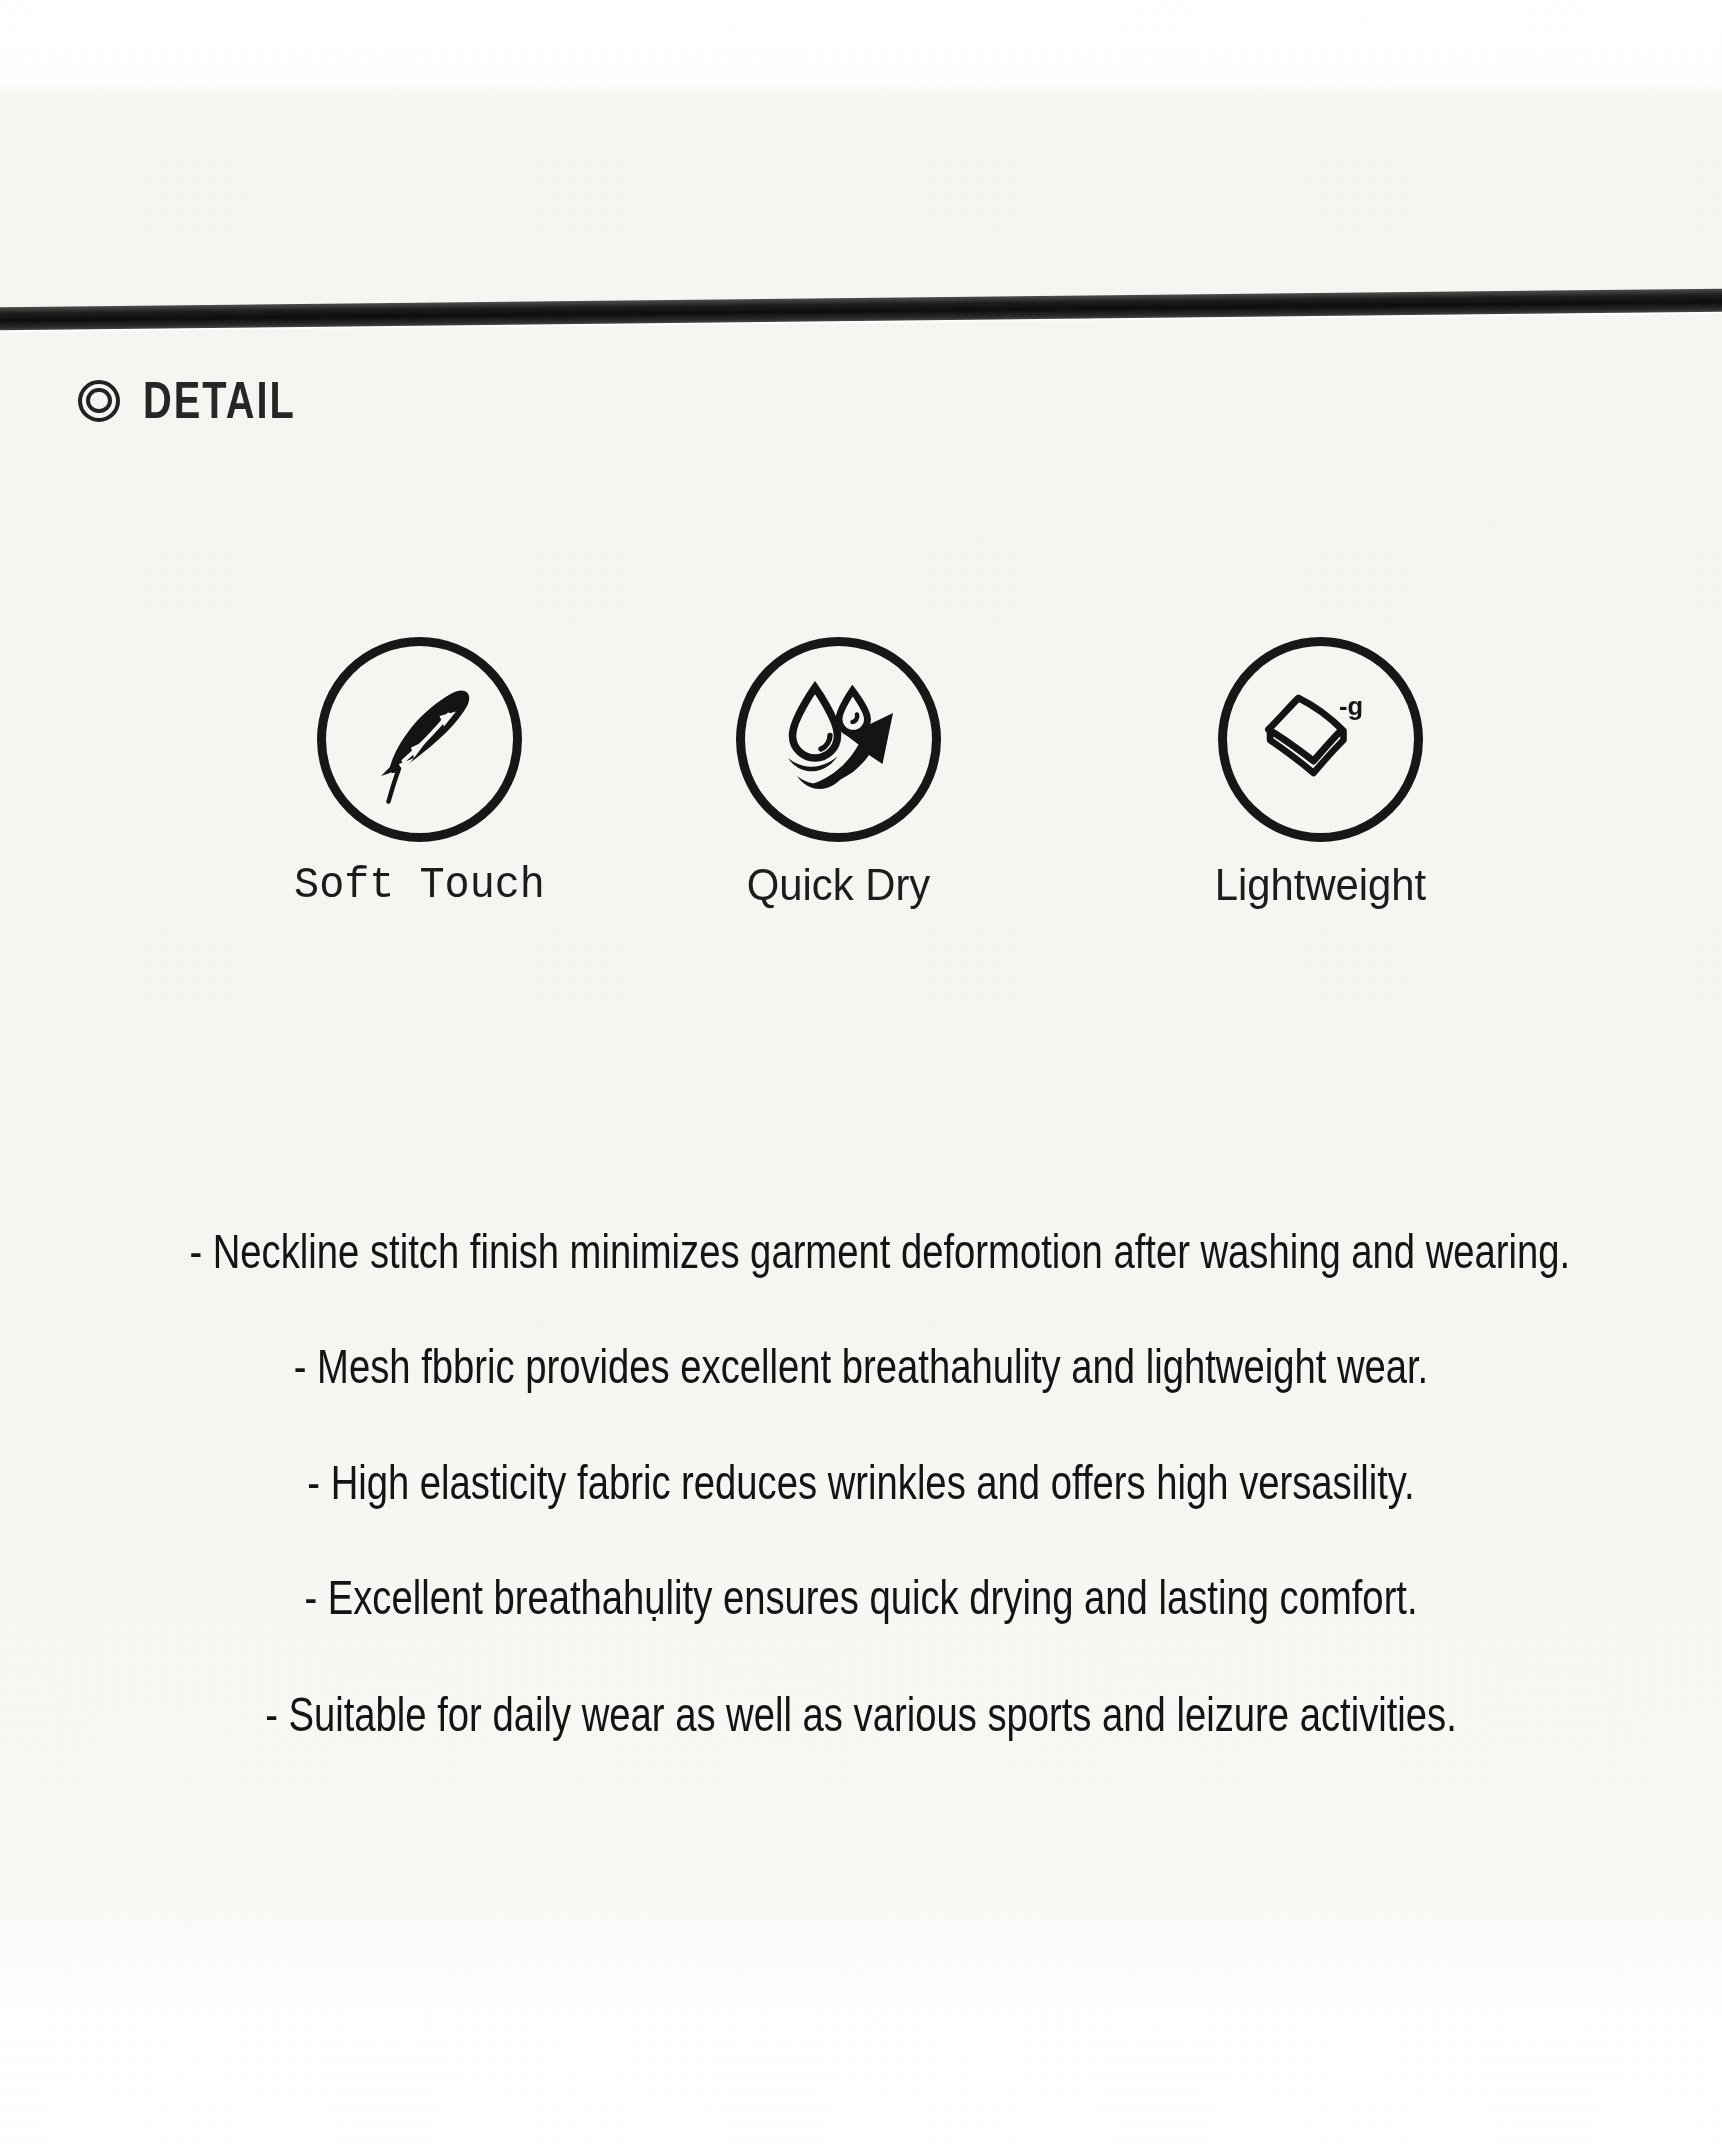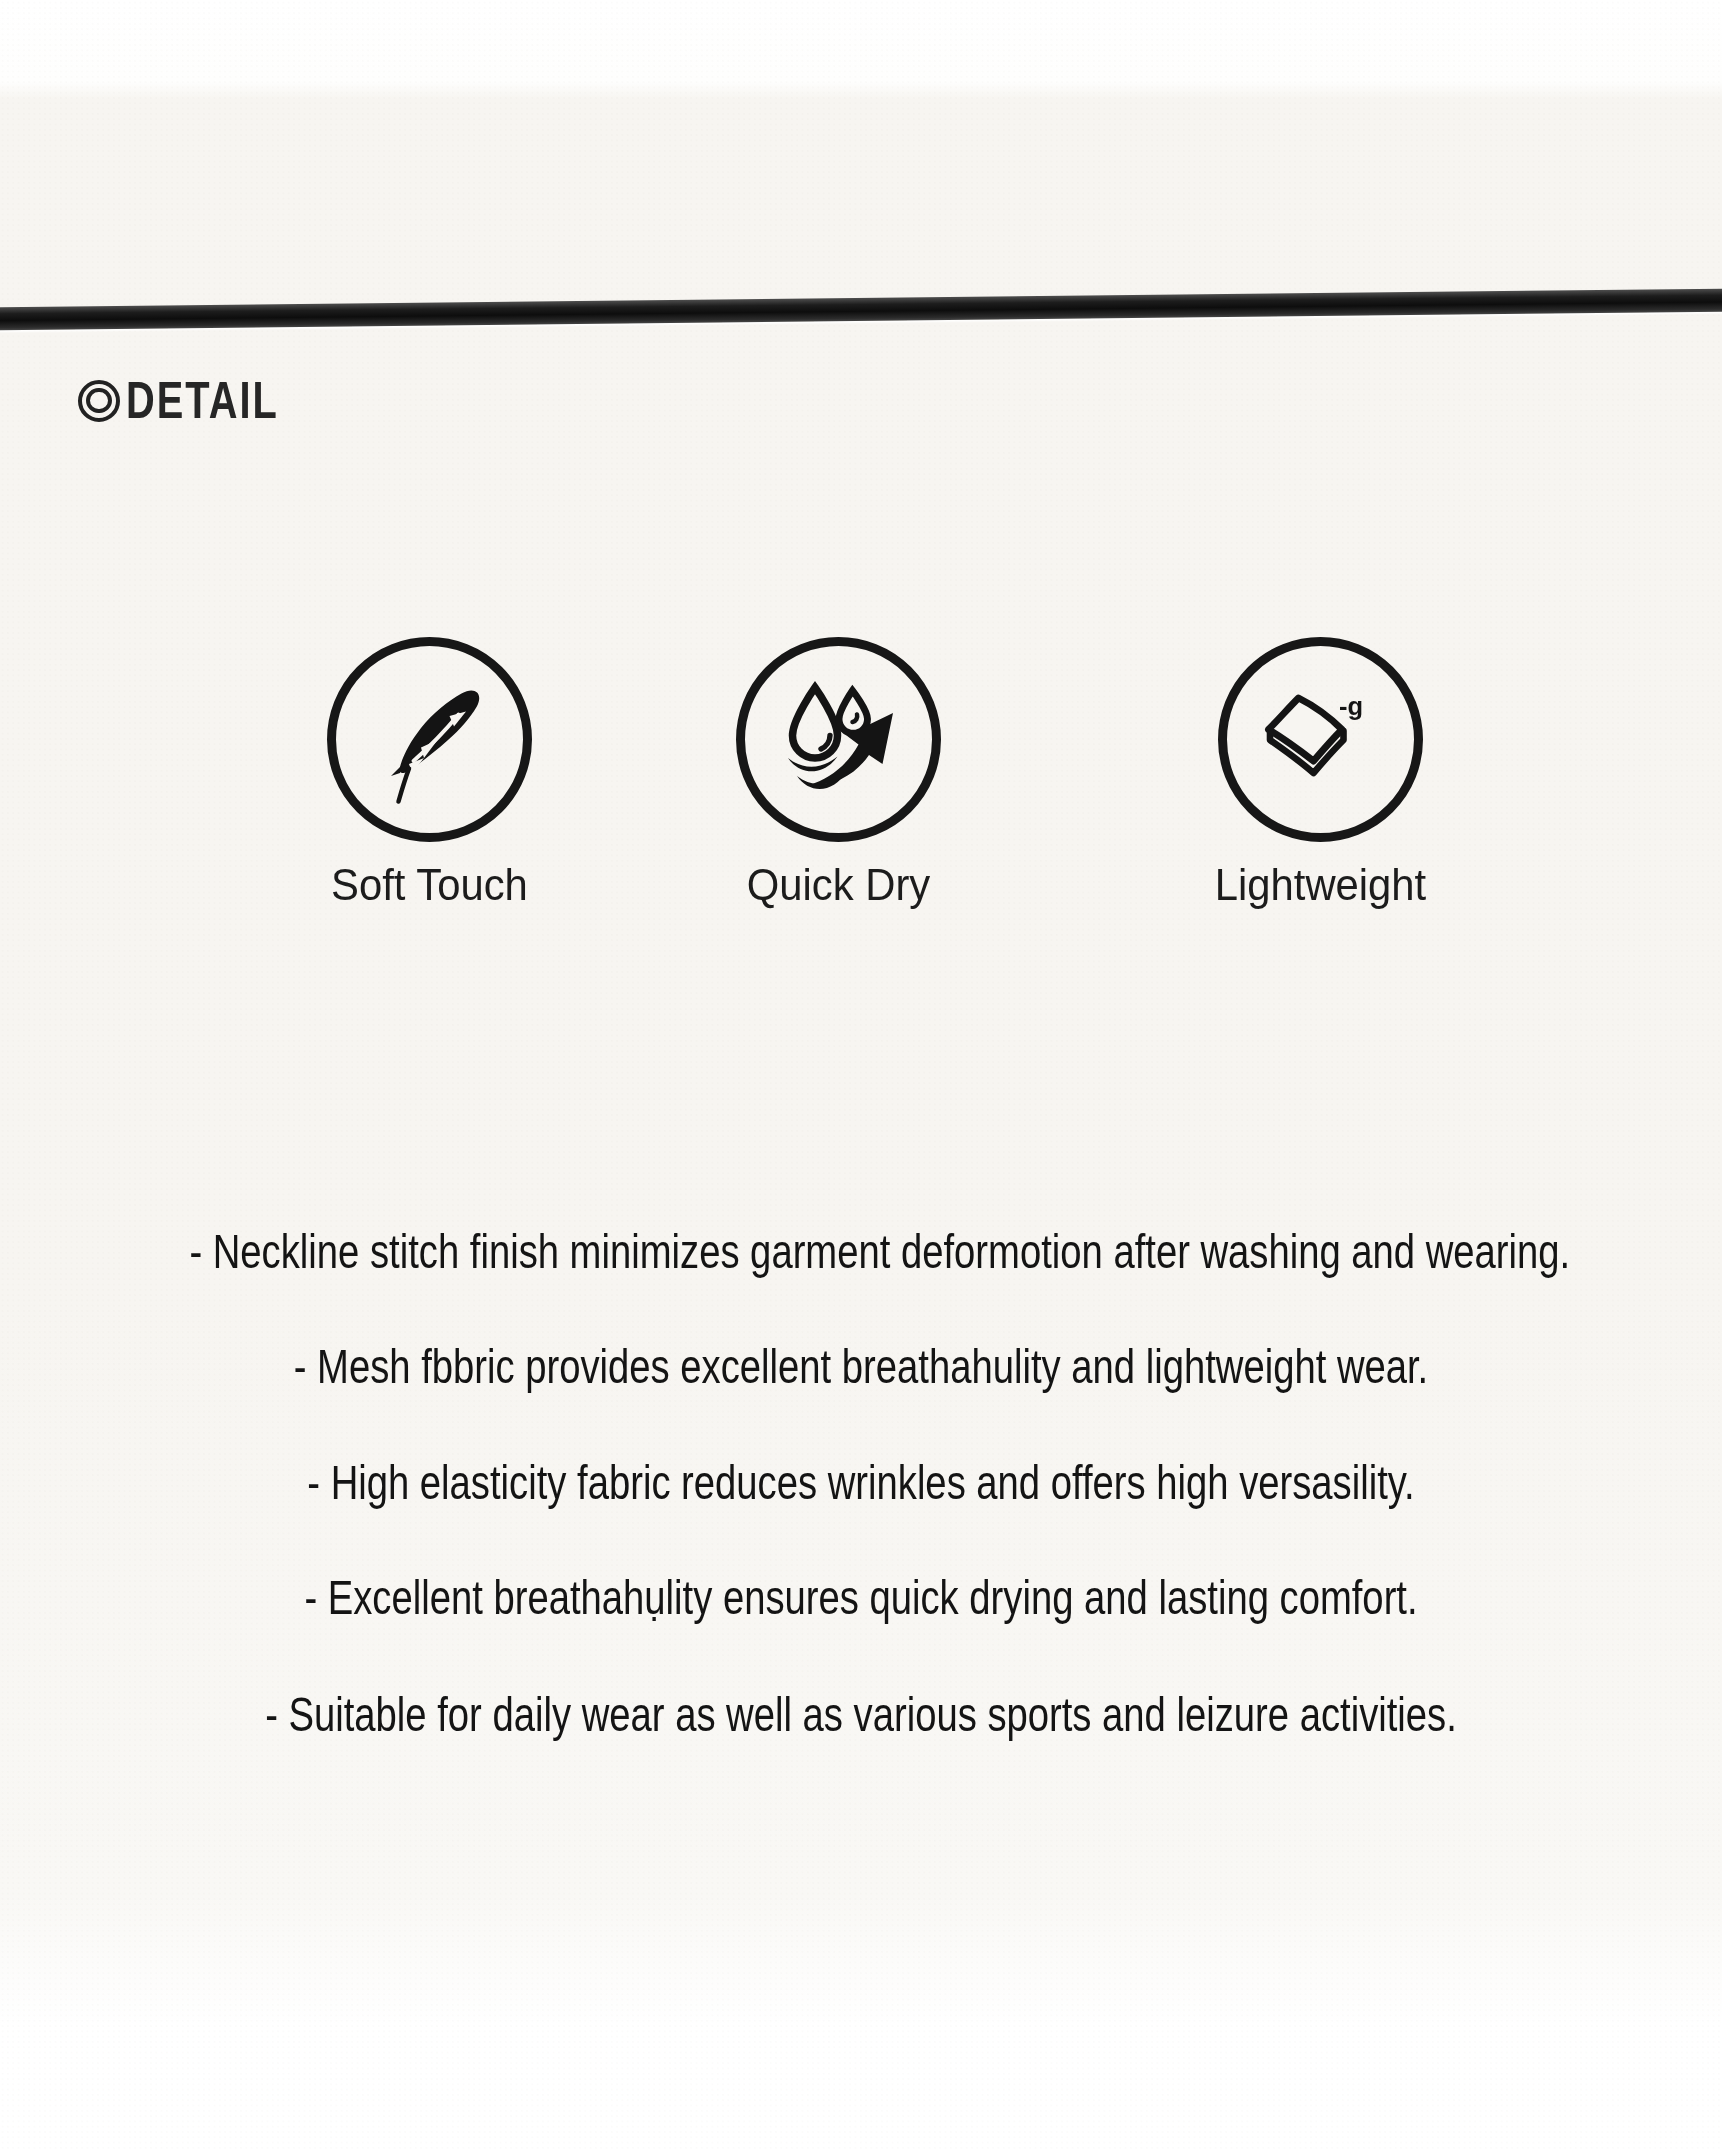--- a/index.html
+++ b/index.html
@@ -15,30 +15,30 @@
     background-size:5.3px 5.3px;
   }
   
   .top-bar{
     position:absolute;left:-12.4px;right:-12.4px;top:298px;height:23px;
     background:linear-gradient(180deg,#4d4d4d 0%,#1d1d1d 28%,#0d0d0d 58%,#2b2b2b 88%,#454545 100%);
     transform:rotate(-0.62deg);
     box-shadow:0 1.8px 1.8px rgba(255,255,255,0.9);
   }
   
-  .heading{position:absolute;left:78px;top:371px;display:flex;align-items:center;gap:6px;}
+  .heading{position:absolute;left:78px;top:371px;display:flex;align-items:center;gap:23px;}
   .ring{width:42px;height:42px;box-sizing:border-box;border:4.4px solid #222;border-radius:50%;position:relative;flex:0 0 auto;}
   .ring::after{content:'';position:absolute;inset:4.4px;border:4.4px solid #222;border-radius:50%;}
   .heading-title{
     font-size:51px;font-weight:bold;letter-spacing:2.6px;color:#262626;
     transform:scaleX(0.78);transform-origin:0 50%;white-space:nowrap;
   }
   
   .feature{position:absolute;top:637px;width:265px;text-align:center;}
-  .f1{left:297px;} .f2{left:706px;} .f3{left:1188px;}
+  .f1{left:287px;font-family:Liberation Mono, monospace;} .f2{left:706px;} .f3{left:1188px;}
   .icon-circle{
     width:205px;height:205px;box-sizing:border-box;margin:0 auto;
     border:9.7px solid #171717;border-radius:50%;
     display:flex;align-items:center;justify-content:center;
   }
   .icon-circle svg{width:150px;height:150px;display:block;}
   .feature-label{
     display:block;margin-top:17.6px;font-size:44px;color:#1c1c1c;
     transform:scaleX(0.95);transform-origin:50% 50%;white-space:nowrap;
   }

